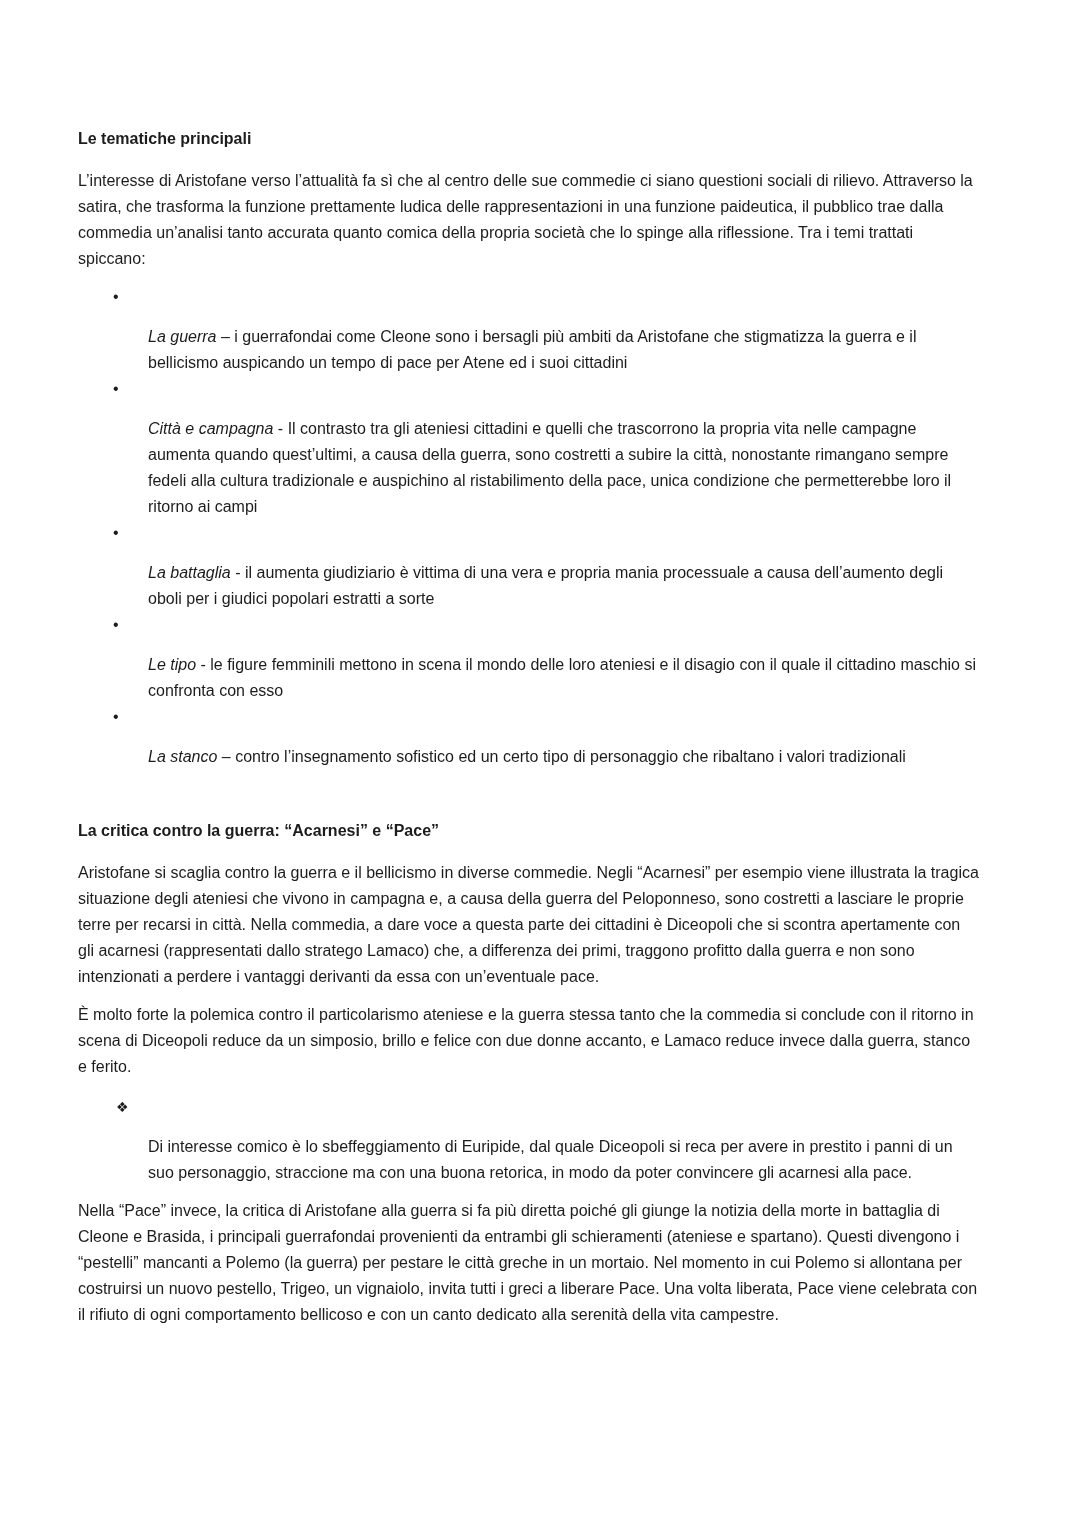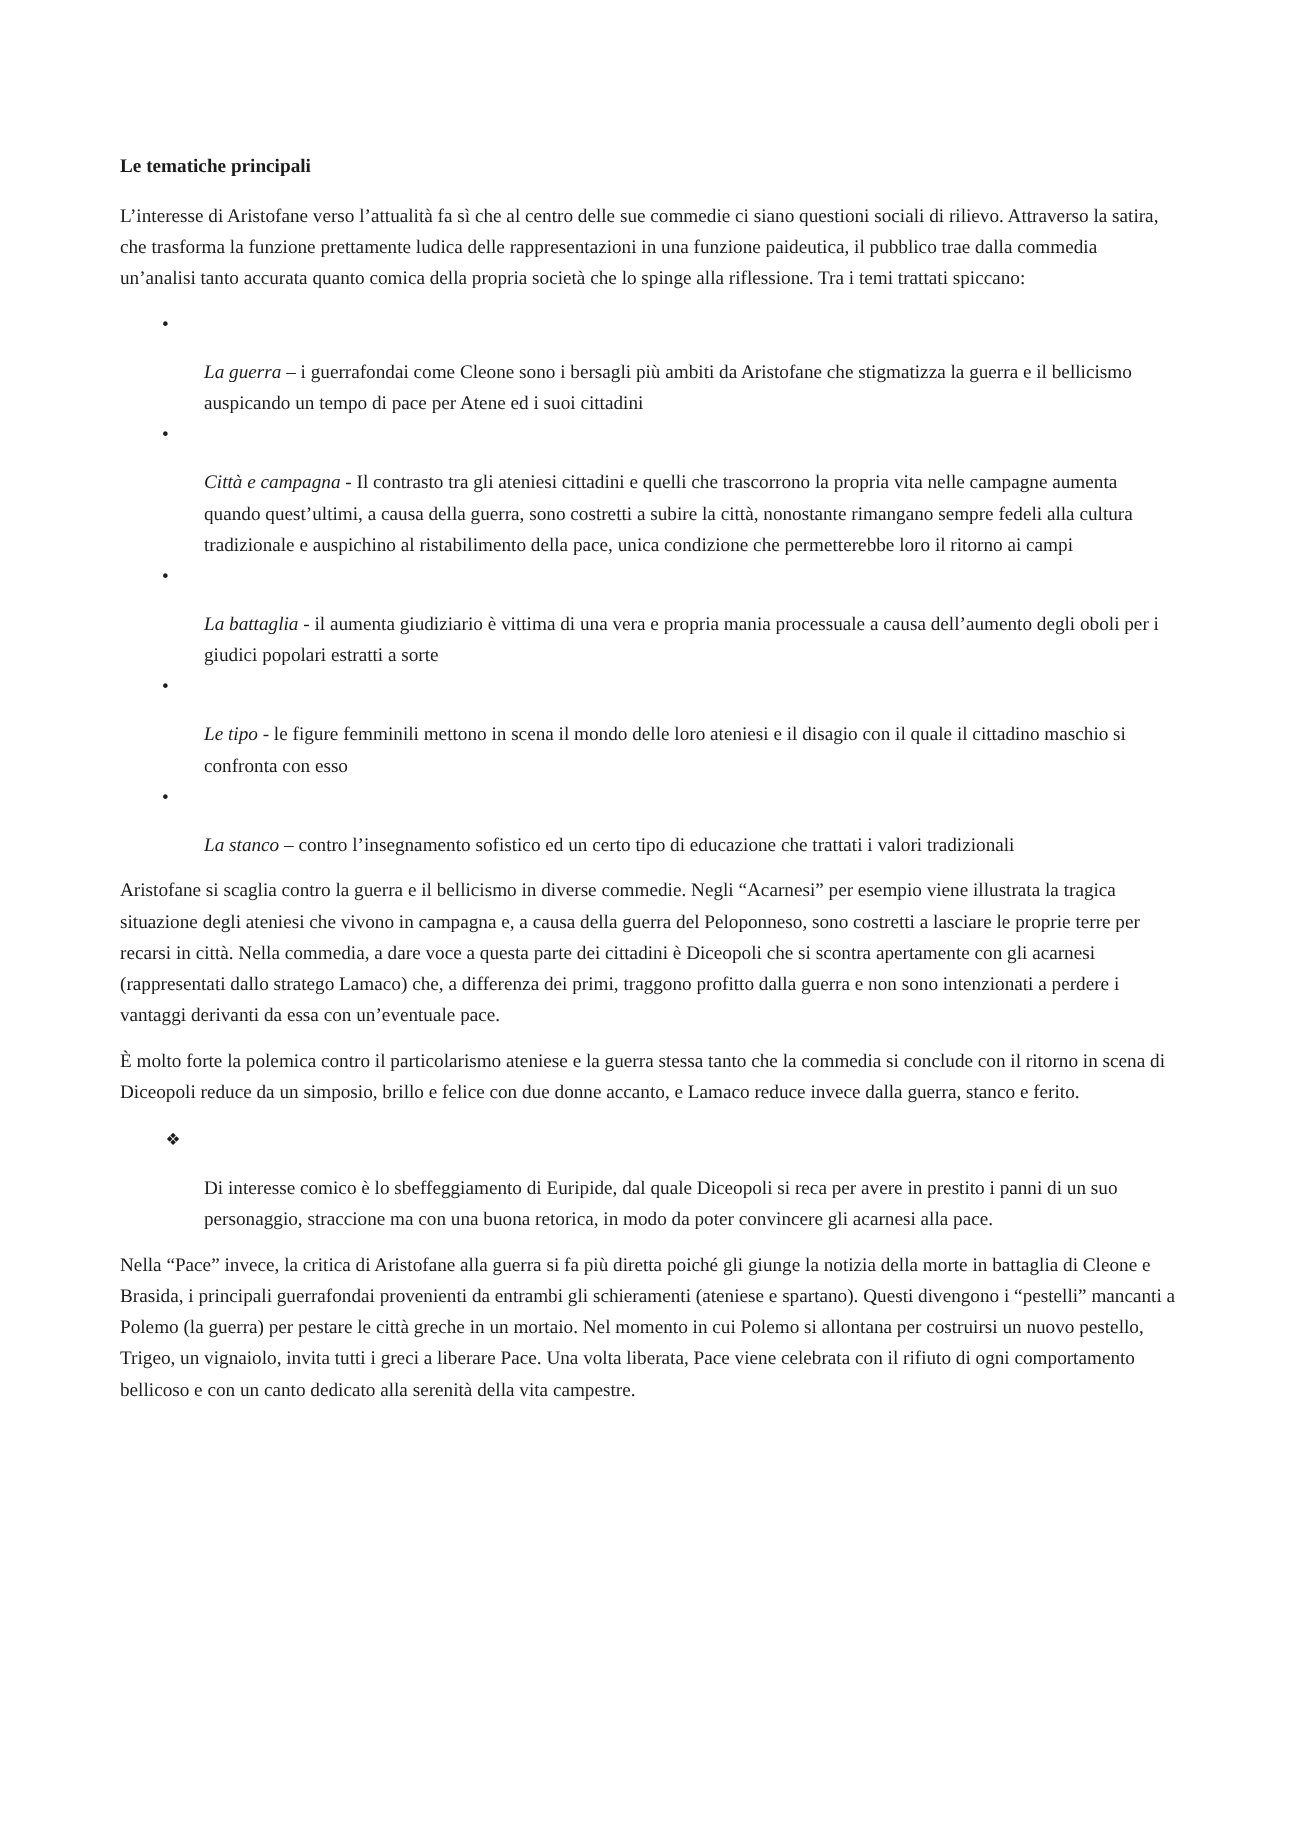--- a/index.html
+++ b/index.html
@@ -5,22 +5,22 @@
   html, body {
     margin: 0;
     padding: 0;
     background: #ffffff;
   }
   .page {
     width: 1080px;
     height: 1527px;
     box-sizing: border-box;
     background: #ffffff;
-    padding: 126px 100px 40px 100px;
-    font-family: Liberation Serif, serif;
+    padding: 126px 100px 40px 78px;
+    font-family: Liberation Sans, sans-serif;
     font-size: 16px;
     line-height: 26px;
     color: #1c1c1c;
     overflow: hidden;
   }
   .heading {
     font-weight: bold;
     margin: 0 0 16px 0;
   }
   .heading.spaced {
@@ -84,24 +84,25 @@
     <li>
       <span class="bullet-marker">•</span>
       <span class="bullet-text"><span class="lead-italic">La battaglia</span><span> - il aumenta giudiziario è vittima di una vera e propria mania processuale a causa dell’aumento degli oboli per i giudici popolari estratti a sorte</span></span>
     </li>
     <li>
       <span class="bullet-marker">•</span>
       <span class="bullet-text"><span class="lead-italic">Le tipo</span><span> - le figure femminili mettono in scena il mondo delle loro ateniesi e il disagio con il quale il cittadino maschio si confronta con esso</span></span>
     </li>
     <li>
       <span class="bullet-marker">•</span>
-      <span class="bullet-text"><span class="lead-italic">La stanco</span><span> – contro l’insegnamento sofistico ed un certo tipo di educazione che trattati i valori tradizionali</span></span>
+      <span class="bullet-text"><span class="lead-italic">La stanco</span><span> – contro l’insegnamento sofistico ed un certo tipo di personaggio che ribaltano i valori tradizionali</span></span>
     </li>
   </ul>
 
+  <div class="heading spaced">La critica contro la guerra: “Acarnesi” e “Pace”</div>
 
   <p class="para">Aristofane si scaglia contro la guerra e il bellicismo in diverse commedie. Negli “Acarnesi” per esempio viene illustrata la tragica situazione degli ateniesi che vivono in campagna e, a causa della guerra del Peloponneso, sono costretti a lasciare le proprie terre per recarsi in città. Nella commedia, a dare voce a questa parte dei cittadini è Diceopoli che si scontra apertamente con gli acarnesi (rappresentati dallo stratego Lamaco) che, a differenza dei primi, traggono profitto dalla guerra e non sono intenzionati a perdere i vantaggi derivanti da essa con un’eventuale pace.</p>
 
   <p class="para">È molto forte la polemica contro il particolarismo ateniese e la guerra stessa tanto che la commedia si conclude con il ritorno in scena di Diceopoli reduce da un simposio, brillo e felice con due donne accanto, e Lamaco reduce invece dalla guerra, stanco e ferito.</p>
 
   <ul class="diamond-list">
     <li>
       <span class="diamond-marker">❖</span>
       <span class="bullet-text">Di interesse comico è lo sbeffeggiamento di Euripide, dal quale Diceopoli si reca per avere in prestito i panni di un suo personaggio, straccione ma con una buona retorica, in modo da poter convincere gli acarnesi alla pace.</span>
     </li>

